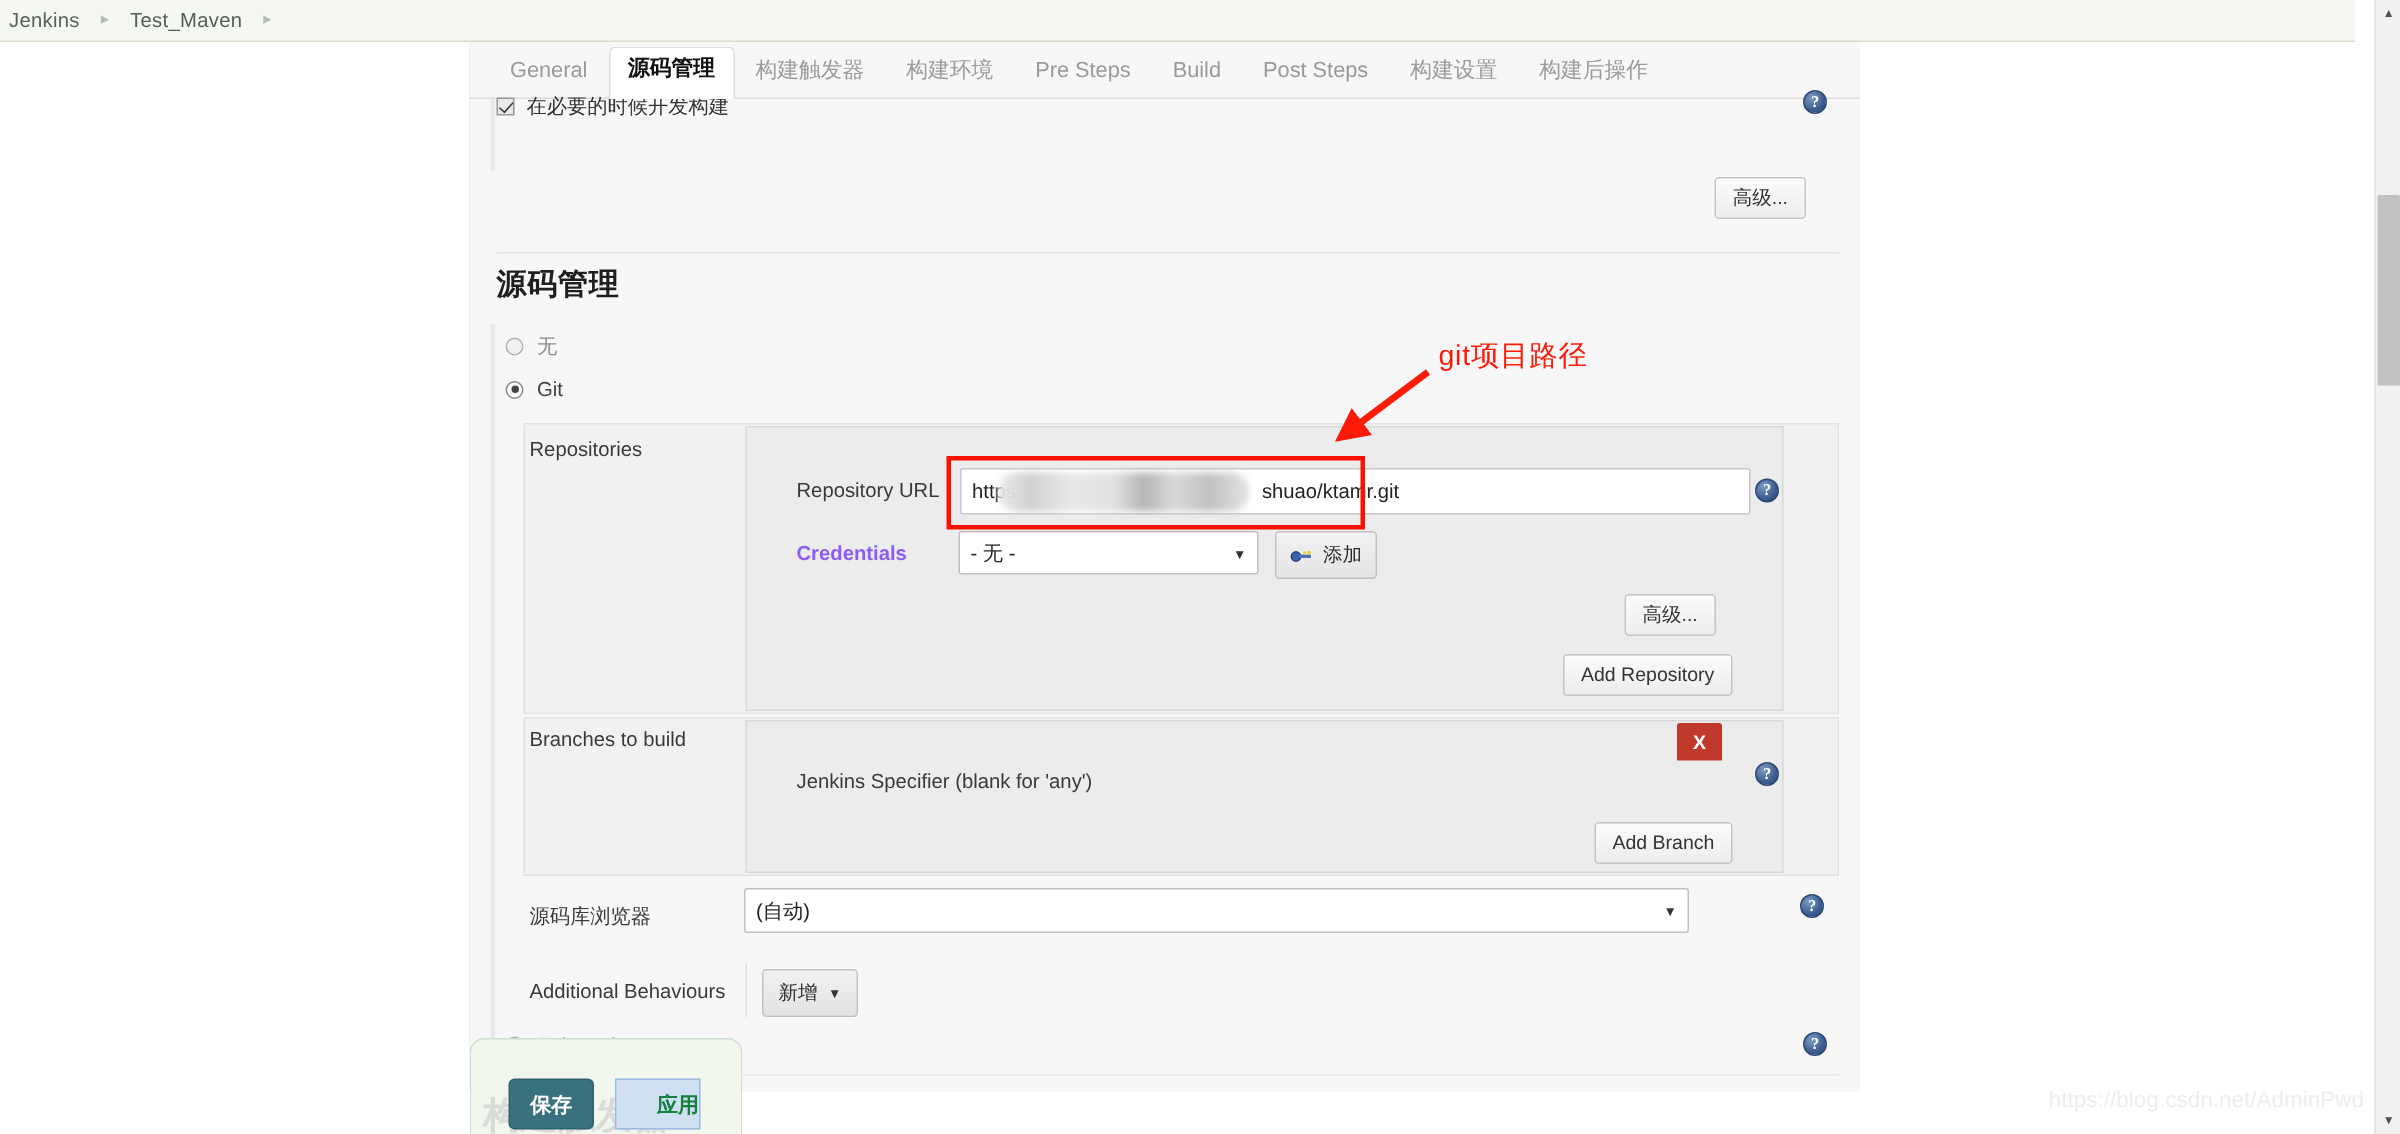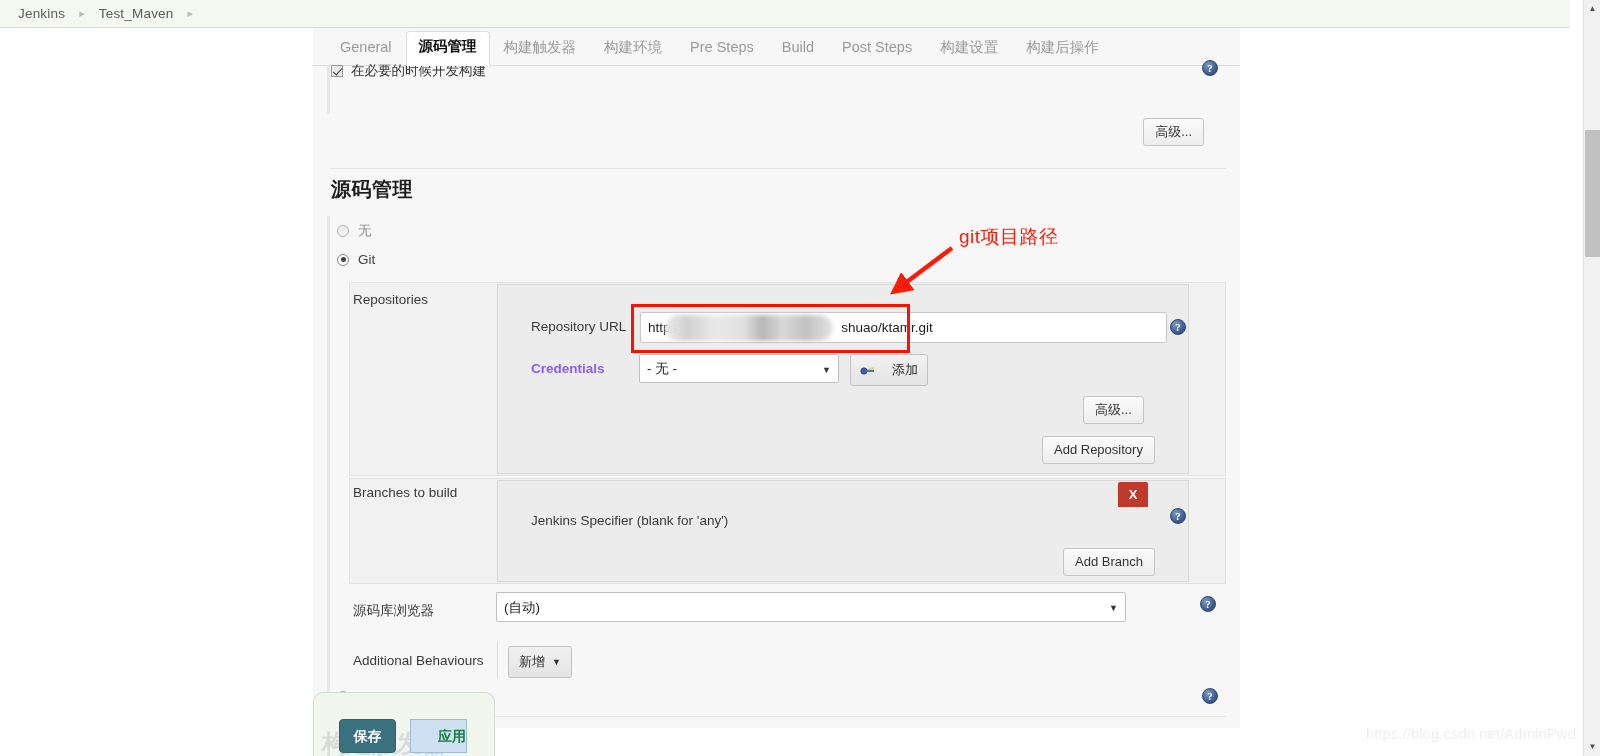--- a/index.html
+++ b/index.html
@@ -19,21 +19,21 @@
   
   .breadcrumb-bar {
     position: absolute;
     left: 0; top: 0;
     width: 1570px;
     height: 28px;
     background: #f4f8f0;
     border-bottom: 1px solid #d6ddd0;
     display: flex;
     align-items: center;
-    padding-left: 18px;
+    padding-left: 6px;
     box-sizing: border-box;
   }
   .crumb {
     font-size: 13.5px;
     color: #555d55;
     letter-spacing: .2px;
     white-space: nowrap;
   }
   .crumb.first { color: #5a625a; }
   .crumb-sep {
@@ -290,21 +290,21 @@
         rgba(215,215,215,.95) 70%,
         rgba(190,190,190,.95) 84%,
         rgba(228,228,228,.97) 100%);
     filter: blur(2.2px);
     pointer-events: none;
   }
 
   .add-btn {
     display: inline-flex;
     align-items: center;
-    gap: 16px;
+    gap: 6px;
     font-size: 13px;
     color: #2b2b2b;
     background: linear-gradient(#f2f2f2,#e4e4e4);
     border: 1px solid #c2c2c2;
     border-radius: 3px;
     padding: 6px 9px;
     cursor: pointer;
     white-space: nowrap;
   }
   .key-icon { display: inline-block; width: 16px; height: 12px; }

